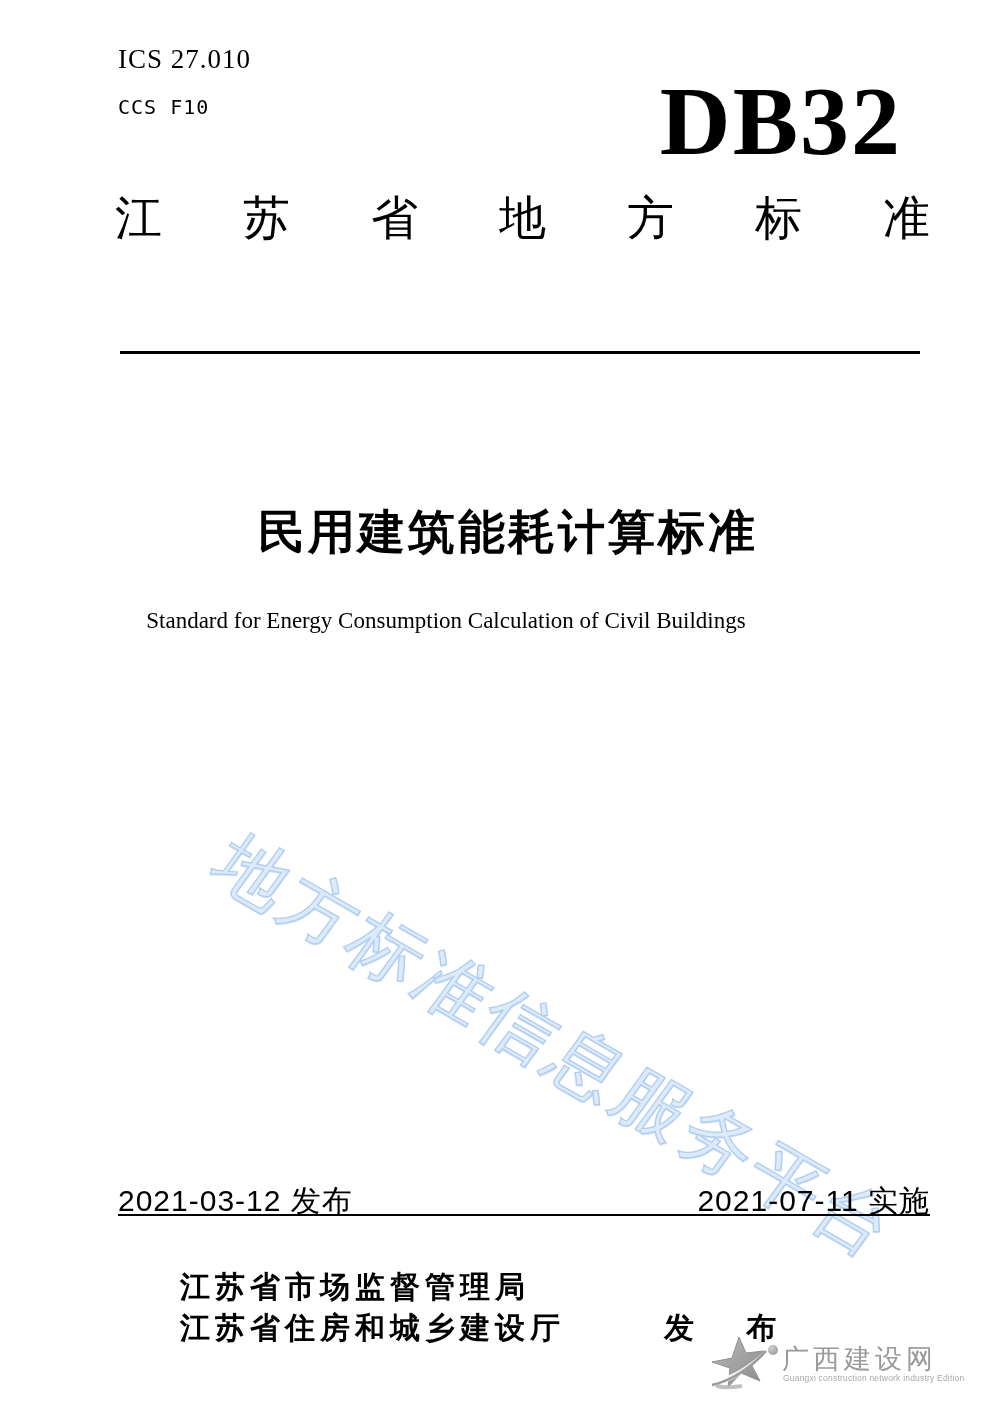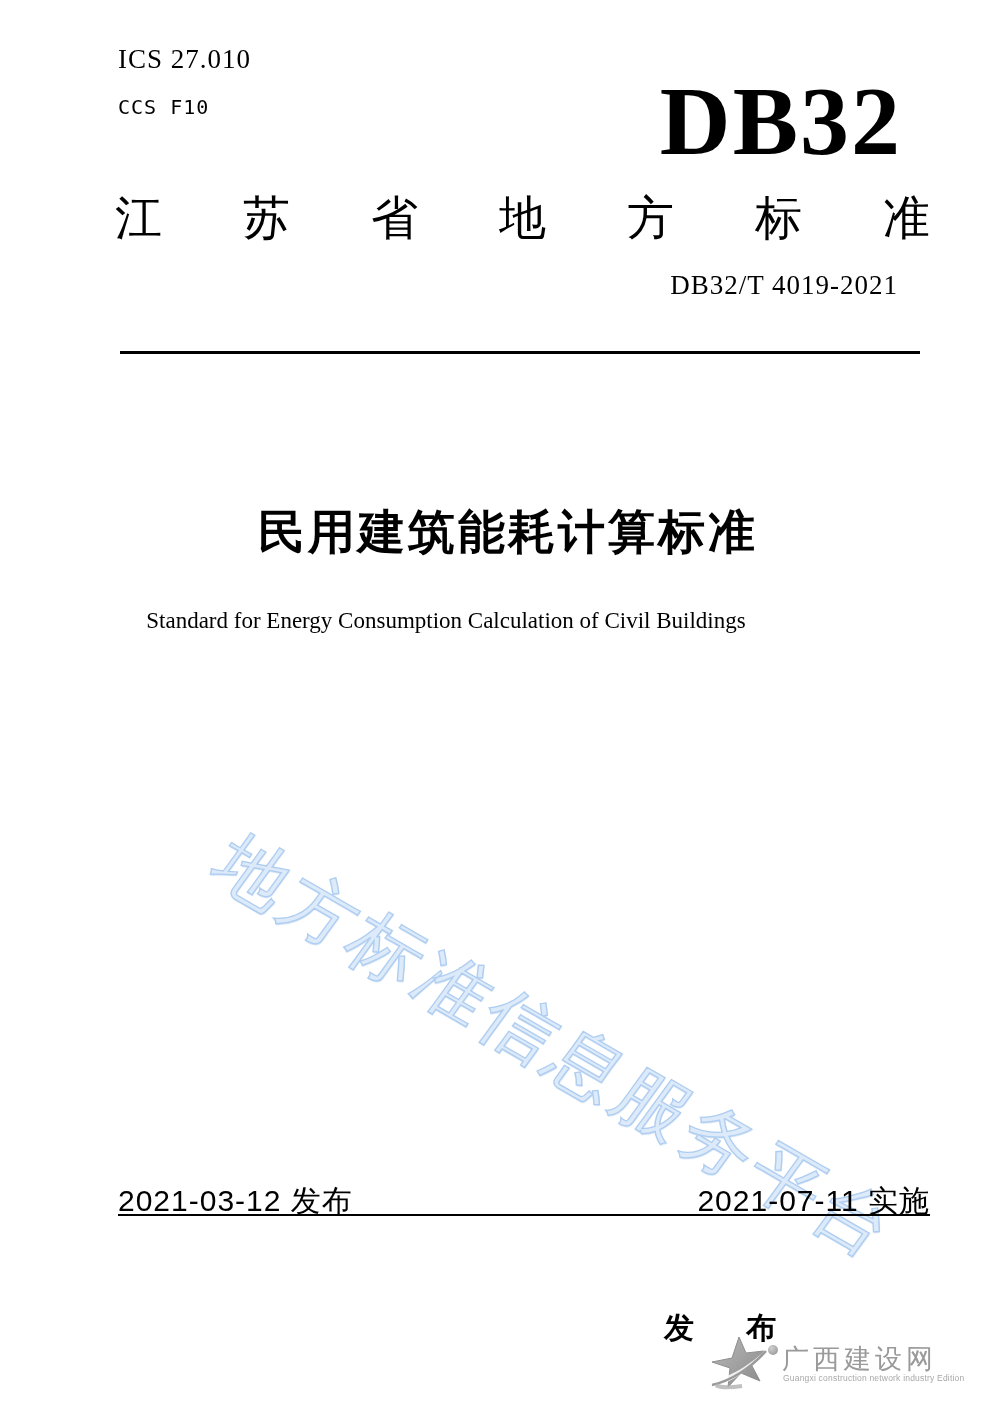--- a/index.html
+++ b/index.html
@@ -127,37 +127,38 @@
 
 <div class="page">
 
   <div class="ics">ICS 27.010</div>
   <div class="ccs">CCS F10</div>
 
   <div class="db-code">DB32</div>
 
   <div class="standard-type">江苏省地方标准</div>
 
-  <div class="doc-number">DB32/T 4019-2021</div>
 
   <div class="rule-top"></div>
 
   <div class="title-cn">民用建筑能耗计算标准</div>
   <div class="title-en">Standard for Energy Consumption Calculation of Civil Buildings</div>
 
   <div class="watermark">地方标准信息服务平台</div>
 
   <div class="date-row">
     <span>2021-03-12 发布</span>
     <span>2021-07-11 实施</span>
   </div>
 
   <div class="rule-bottom"></div>
 
   <div class="publisher-block">
+    <div>江苏省市场监督管理局</div>
+    <div>江苏省住房和城乡建设厅</div>
   </div>
   <div class="publish-label">发 布</div>
 
   <div class="site-logo">
     <svg class="star" width="66" height="58" viewBox="0 0 66 58">
       <defs>
         <linearGradient id="starg" x1="0" y1="0" x2="1" y2="1">
           <stop offset="0" stop-color="#b9b9b9"></stop>
           <stop offset="1" stop-color="#8a8a8a"></stop>
         </linearGradient>

